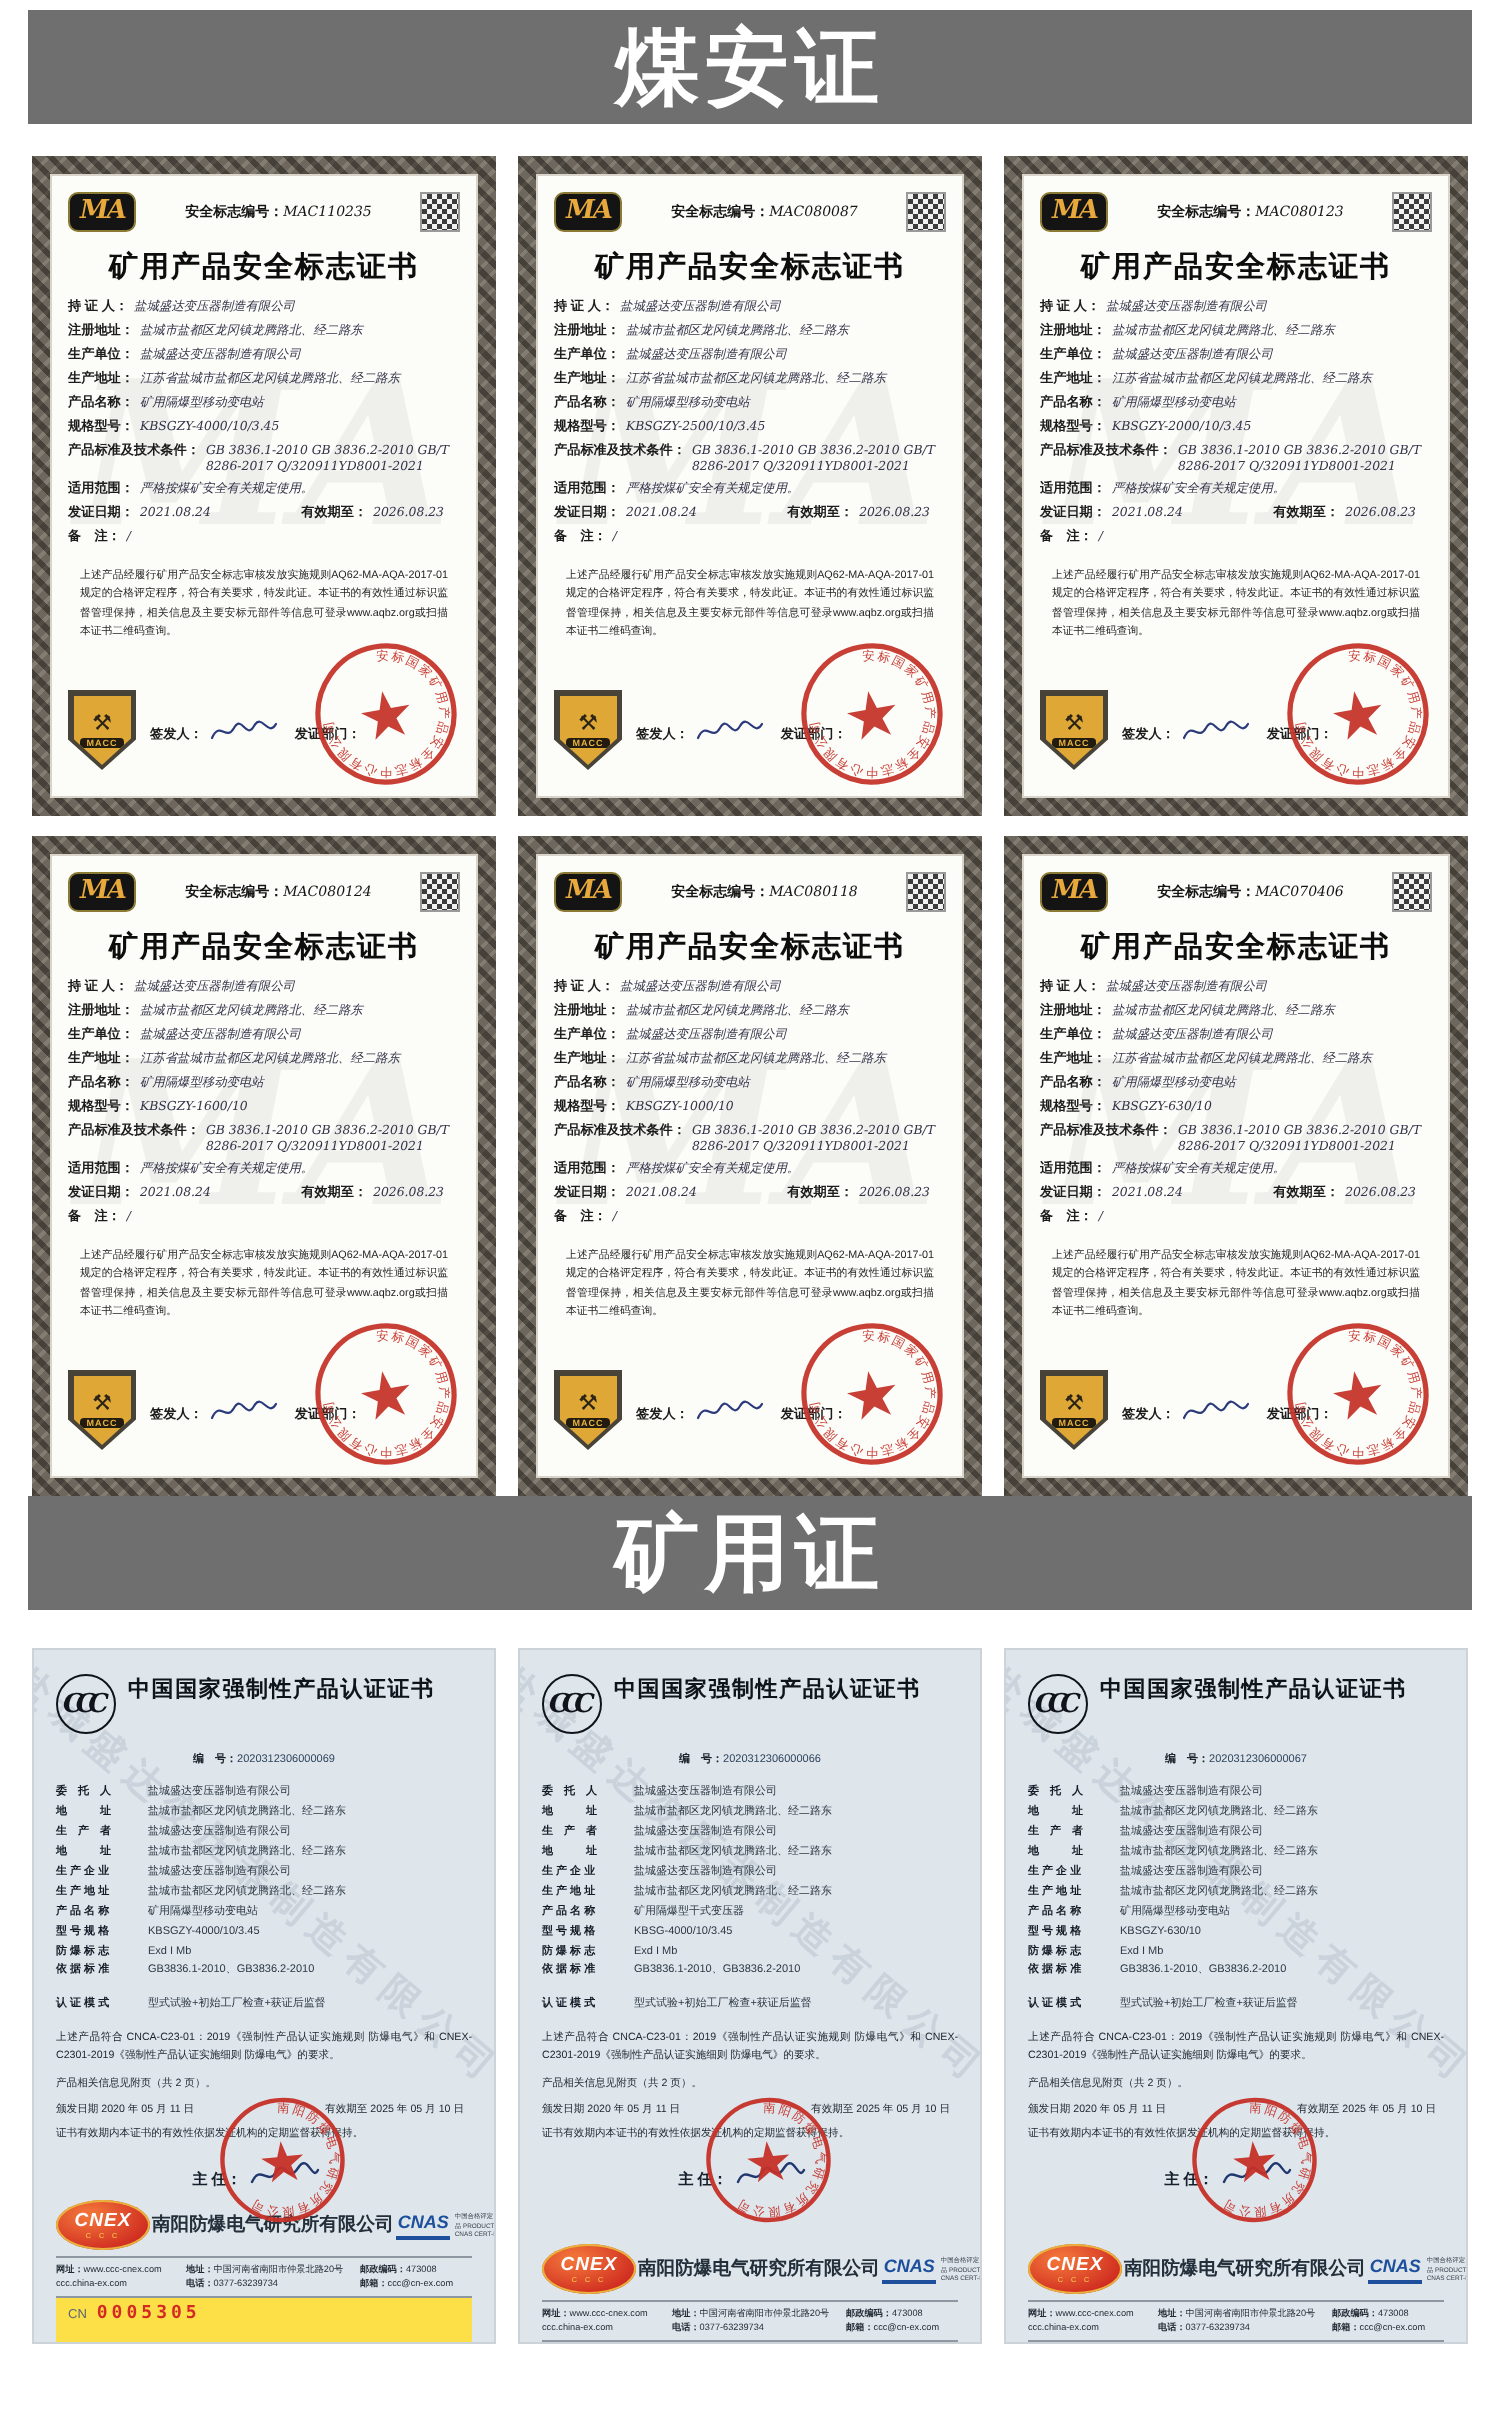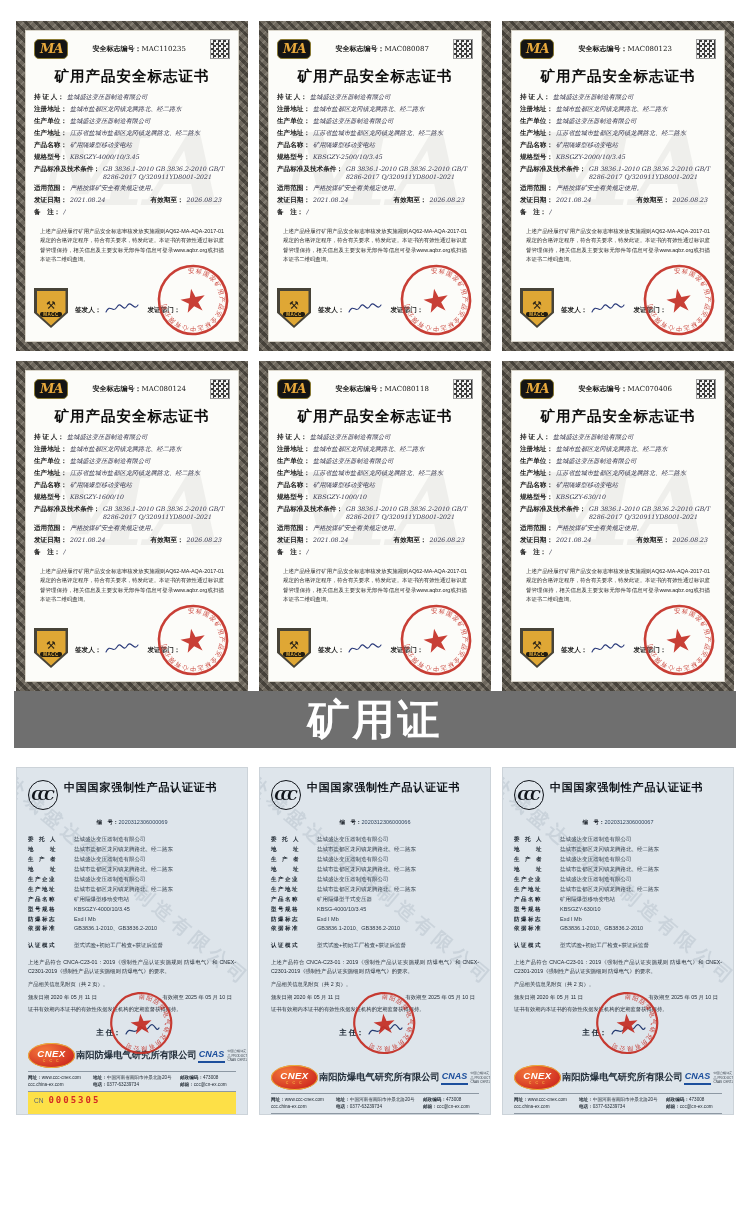--- a/index.html
+++ b/index.html
@@ -16,21 +16,21 @@
   .ma-cert { width:232px; height:330px; flex:0 0 auto; background:#6d675d;
     background-image:
       repeating-linear-gradient(45deg, rgba(20,18,14,.45) 0 3px, rgba(0,0,0,0) 3px 7px),
       repeating-linear-gradient(-45deg, rgba(240,235,220,.16) 0 2px, rgba(0,0,0,0) 2px 6px);
     padding:9px; }
   .ma-inner { background:#fcfcf9; height:100%; padding:9px 9px 7px; display:flex; flex-direction:column; position:relative; overflow:hidden; box-shadow:inset 0 0 0 1px #d8d4c9; }
   .ma-wm { position:absolute; top:90px; left:50%; transform:translateX(-50%); font:italic bold 100px/1 "DejaVu Serif",serif; color:rgba(130,130,130,.10); pointer-events:none; }
   .ma-top { display:flex; align-items:center; gap:4px; }
   .ma-logo { background:#141414; color:#e8a93c; border:1.5px solid #8a7a33; border-radius:5px; font:italic bold 13px/1 "DejaVu Serif",serif; padding:2px 5px 3px; letter-spacing:-1px; }
   .ma-number { flex:1; text-align:center; font-size:7px; font-weight:bold; color:#151515; }
-  .ma-number .num { font-family:"DejaVu Serif",serif; font-weight:normal; }
+  .ma-number .num { font-family:"DejaVu Serif",serif; font-weight:normal;font-style:italic; }
   .qr { width:20px; height:20px; background:repeating-conic-gradient(#3c3c3c 0% 25%, #f2f2f2 0% 50%); background-size:5px 5px; border:1px solid #9a9a9a; }
   .ma-title { text-align:center; font-size:14.5px; font-weight:bold; color:#0d0d0d; margin:8px 0 7px; letter-spacing:1px; }
   .ma-fields { display:flex; flex-direction:column; gap:3.4px; position:relative; z-index:1; }
   .f-row { display:flex; font-size:6.6px; line-height:1.3; }
   .f-label { font-weight:bold; color:#1c1c1c; white-space:pre; margin-right:3px; }
   .f-value { color:#33334a; font-style:italic; font-family:"DejaVu Serif",serif; font-size:6.2px; }
   .f-dates { display:flex; justify-content:space-between; padding-right:8px; }
   .f-dates .pair { display:flex; }
   .ma-notice { margin-top:10px; padding:0 6px; font-size:5.4px; line-height:1.75; color:#1f1f1f; text-align:justify; position:relative; z-index:1; }
   .ma-bottom { margin-top:auto; display:flex; align-items:center; position:relative; height:54px; }
@@ -78,20 +78,23 @@
   .info-label { font-weight:bold; }
   .ccc-cn { background:#fde047; display:flex; align-items:center; gap:5px; padding:3px 6px 9px; position:relative; z-index:1; }
   .cn-label { font-size:6.5px; color:#5a6674; }
   .cn-number { font-size:9px; color:#d42a24; letter-spacing:2px; font-weight:bold; font-family:"DejaVu Sans Mono",monospace; }
 </style>
 </head>
 <body>
 
 <div class="page">
 
+  <div class="section-header">
+    <span>煤安证</span>
+  </div>
 
   <div class="cert-grid ma-grid" id="ma-grid">
   <div class="ma-cert">
     <div class="ma-inner">
       <div class="ma-wm">MA</div>
 
       <div class="ma-top">
         <span class="ma-logo">MA</span>
         <span class="ma-number"><b>安全标志编号：</b><span class="num">MAC110235</span></span>
         <span class="qr"></span>

